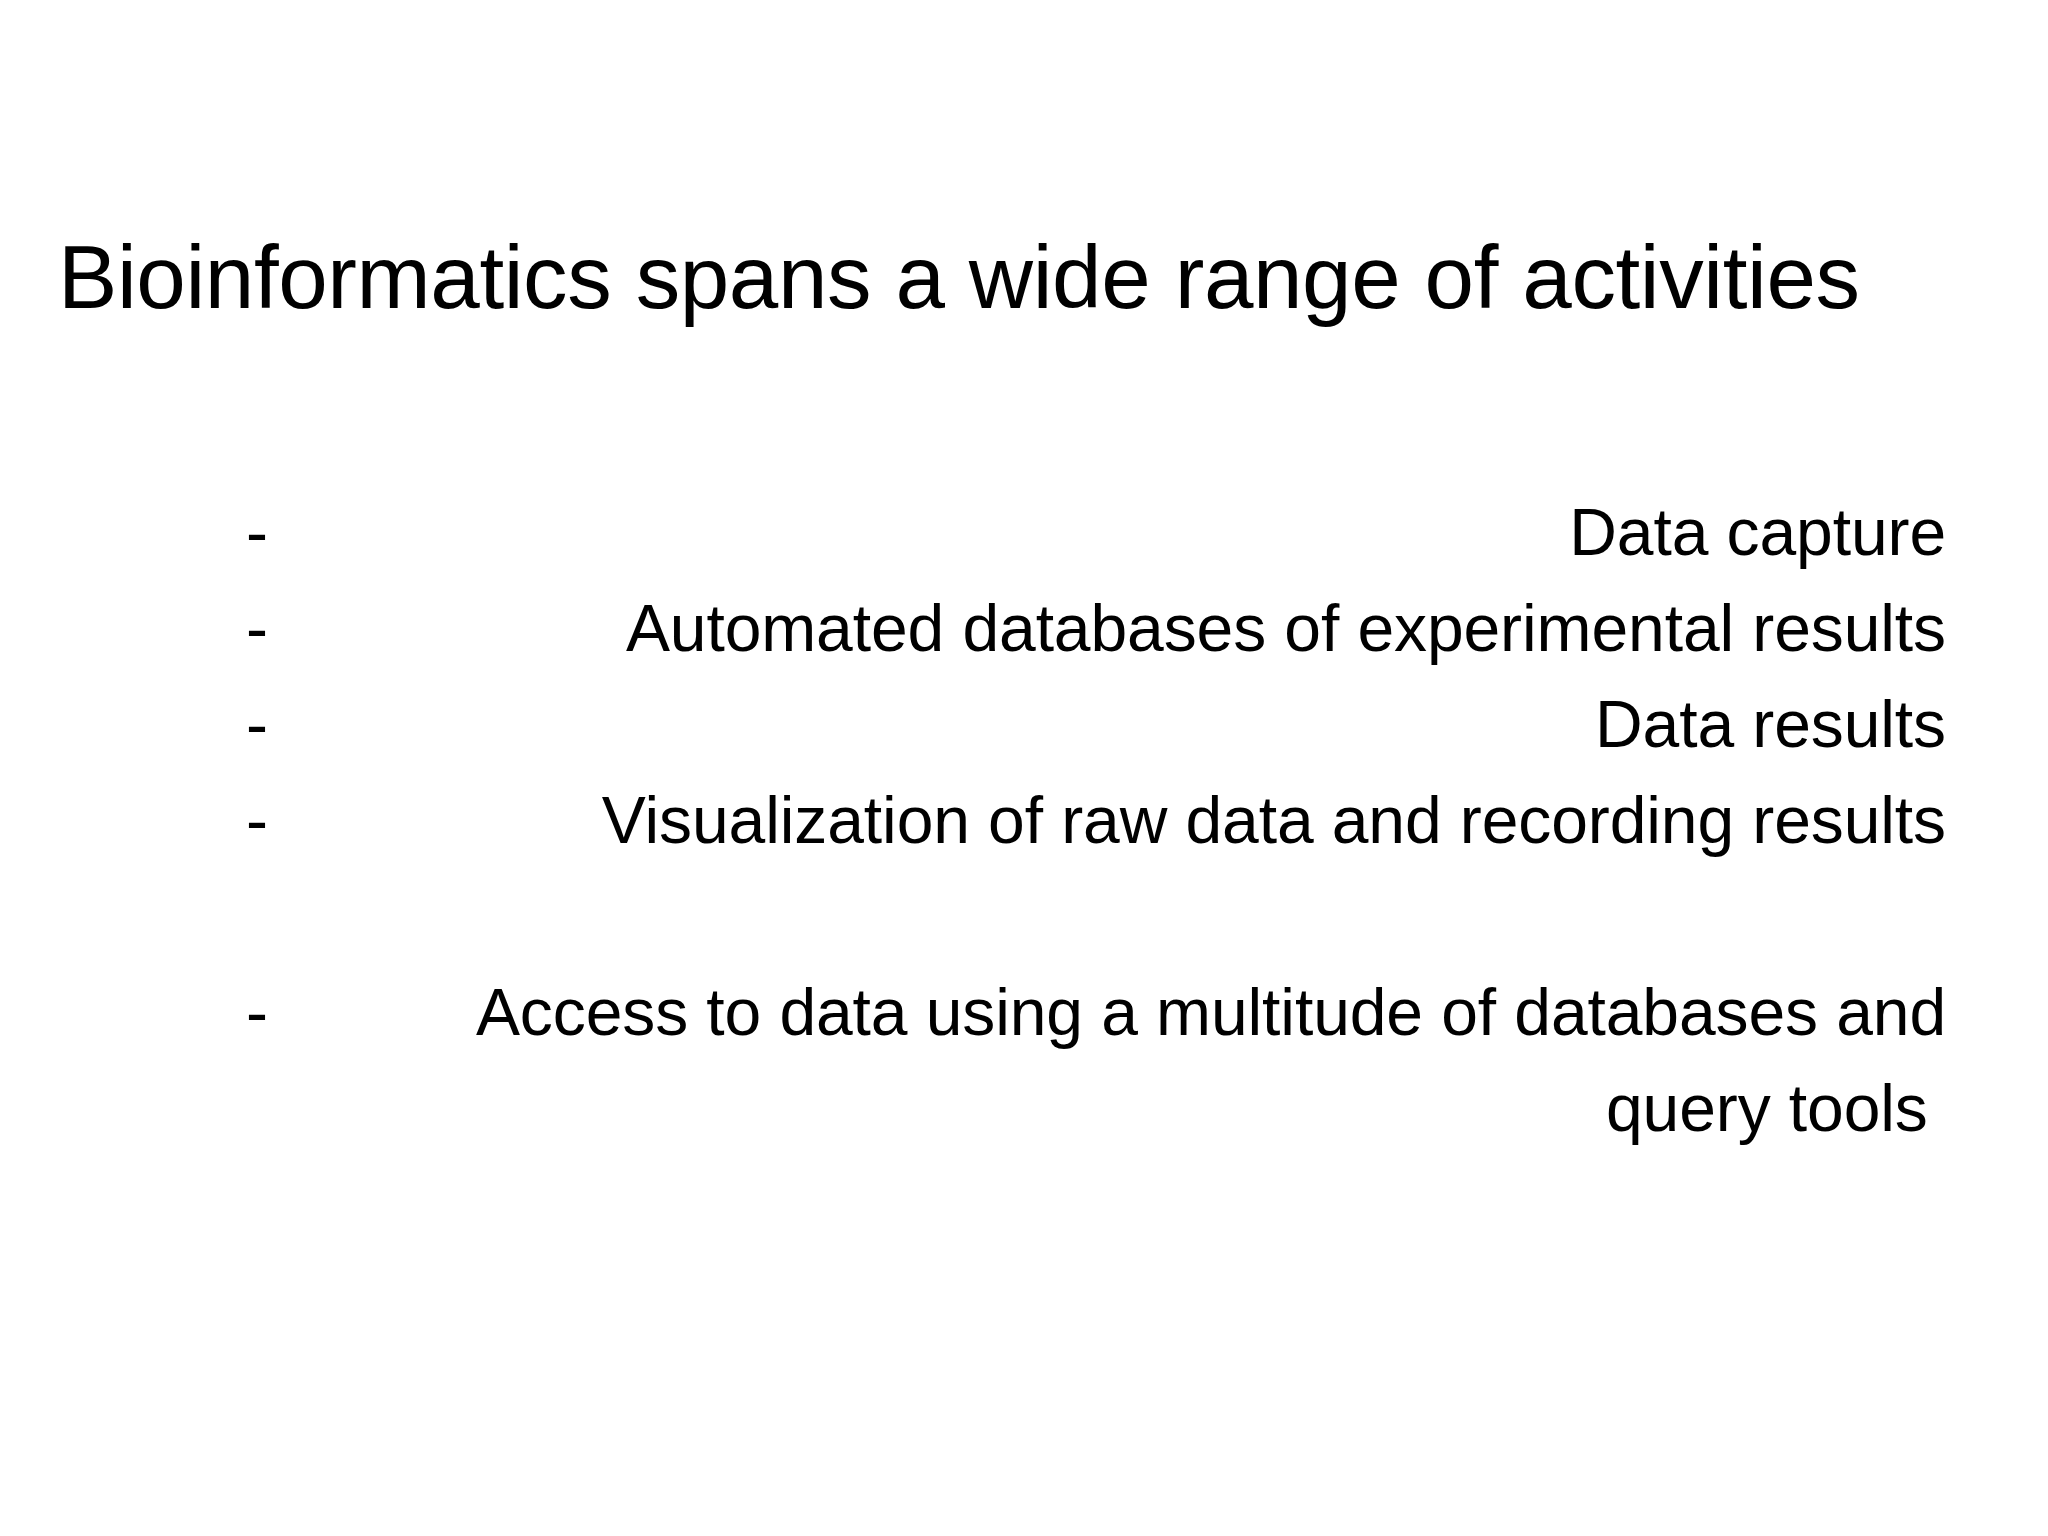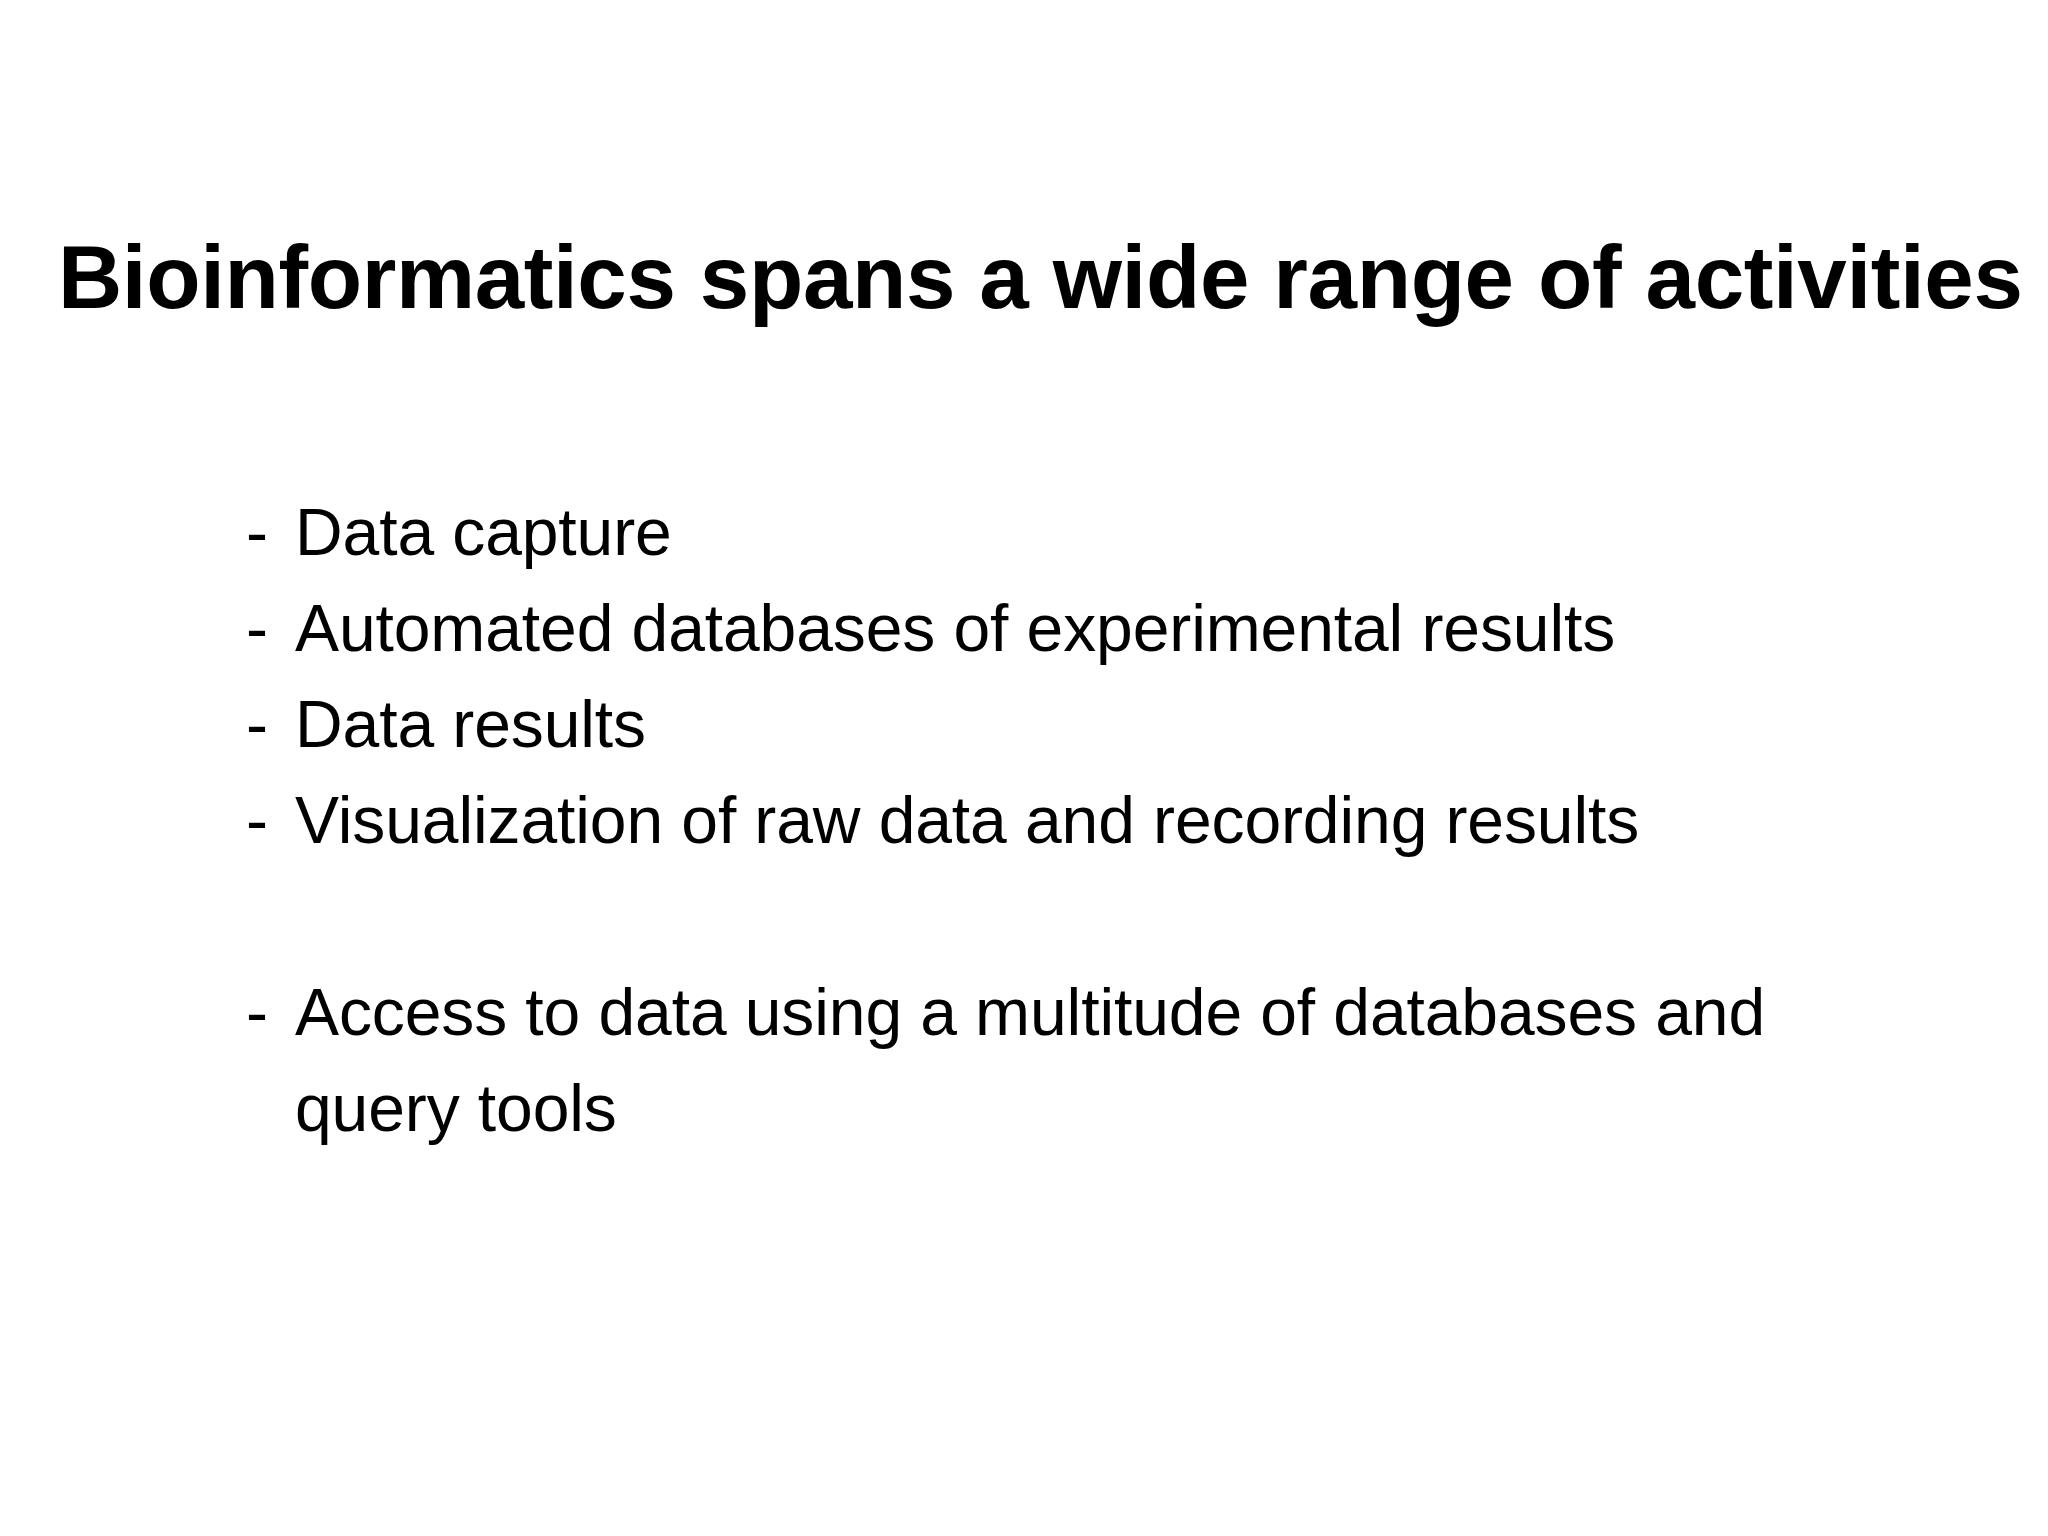--- a/index.html
+++ b/index.html
@@ -20,21 +20,21 @@
     box-sizing: border-box;
   }
   .slide-title {
     position: absolute;
     left: 58px;
     top: 168px;
     width: 1940px;
     font-size: 89px;
     line-height: 1.12;
     color: #000000;
-    font-weight: 700;
+    font-weight: 400;
     letter-spacing: -0.4px;
     white-space: nowrap;
   }
   .body-list {
     position: absolute;
     left: 246px;
     top: 484px;
     width: 1700px;
     font-size: 66px;
     line-height: 96px;
@@ -48,20 +48,21 @@
     white-space: pre;
   }
   .bullet-dash {
     flex: 0 0 auto;
     width: 49px;
     color: #000000;
   }
   .bullet-text {
     flex: 1 1 auto;
     white-space: pre-wrap;
+    text-align: right;
   }
   .bullet-text.underlined {
     text-decoration-thickness: 5px;
     text-underline-offset: 11px;
   }
   .spacer-row {
     height: 96px;
   }
 </style>
 </head>

